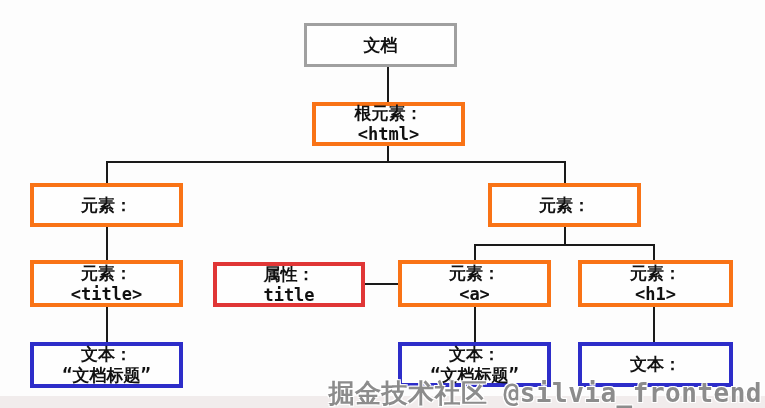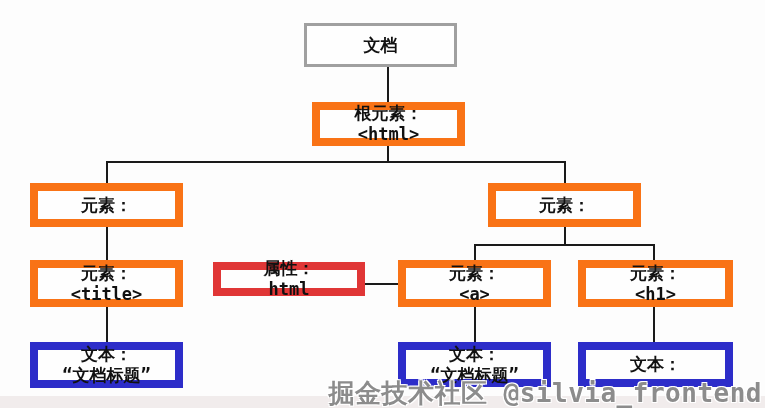--- a/index.html
+++ b/index.html
@@ -3,21 +3,21 @@
 <meta charset="utf-8">
 <style>
   html,body{margin:0;padding:0;background:#ffffff;}
   #stage{
     position:relative;width:765px;height:408px;overflow:hidden;
     background:#fdfdfd;
     font-family:"DejaVu Sans Mono","DejaVu Sans",monospace;
   }
   .node{
     position:absolute;box-sizing:border-box;background:#fefefe;
-    border:8px solid #f97316;
+    border:4px solid #f97316;
     display:flex;flex-direction:column;justify-content:center;align-items:center;
     text-align:center;color:#111;font-size:17px;line-height:21px;font-weight:600;
   }
   .node .tagline{font-weight:600;}
   .node.document{border:3px solid #a0a0a0;}
   .node.attribute{border-color:#e03636;}
   .node.textnode{border-color:#2d2dc9;}
   .vline,.hline{position:absolute;background:#1a1a1a;}
   #bottom-band{
     position:absolute;left:0;top:396px;width:765px;height:12px;background:#f1ecec;
@@ -63,23 +63,23 @@
 
   <div class="node" style="left:488px;top:183px;width:153px;height:44px;">
     <span>元素：</span>
   </div>
 
   <div class="node" style="left:30px;top:260px;width:153px;height:47px;">
     <span>元素：</span>
     <span class="tagline">&lt;title&gt;</span>
   </div>
 
-  <div class="node attribute" style="left:213px;top:262px;width:152px;height:34px;">
+  <div class="node attribute" style="left:213px;top:262px;width:152px;height:45px;">
     <span>属性：</span>
-    <span class="tagline">html</span>
+    <span class="tagline">title</span>
   </div>
 
   <div class="node" style="left:398px;top:260px;width:153px;height:47px;">
     <span>元素：</span>
     <span class="tagline">&lt;a&gt;</span>
   </div>
 
   <div class="node" style="left:578px;top:260px;width:155px;height:47px;">
     <span>元素：</span>
     <span class="tagline">&lt;h1&gt;</span>

